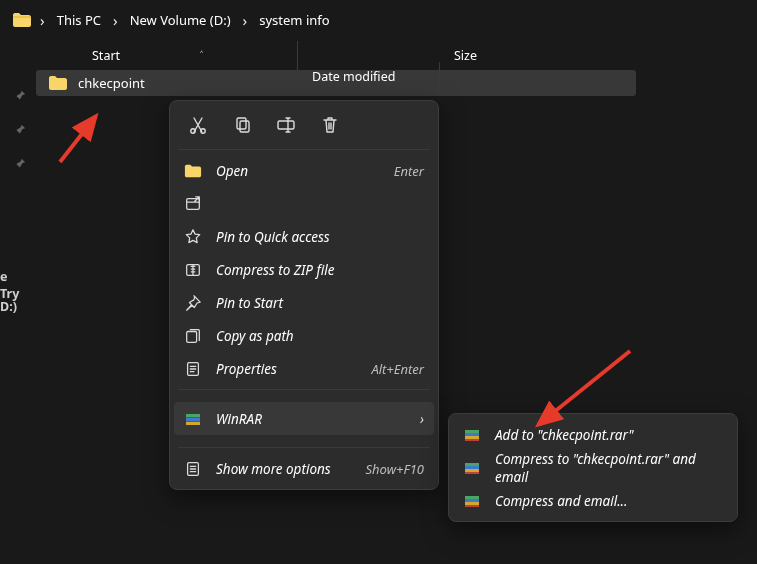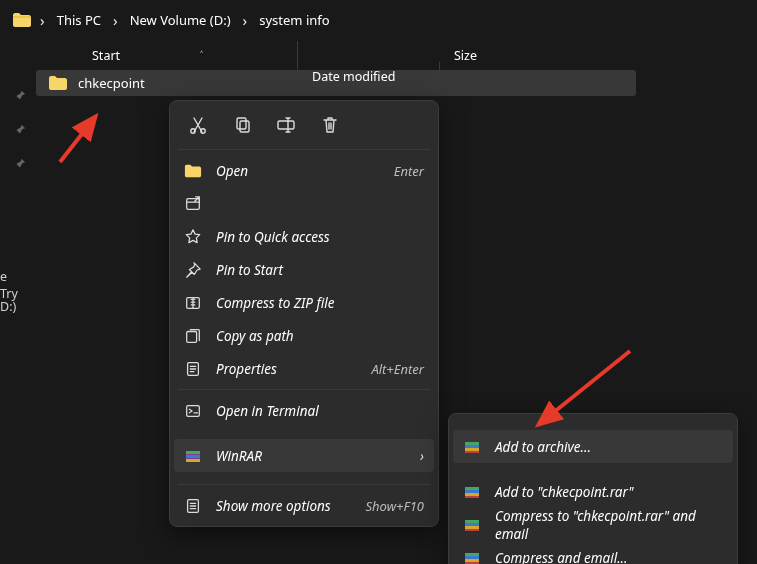--- a/index.html
+++ b/index.html
@@ -55,21 +55,21 @@
   .fcell{padding-left:12px;}
   .fcell.name{flex:0 0 262px;display:flex;align-items:center;gap:10px;}
   .fcell.date{flex:0 0 142px;}
   .fcell.type{flex:0 0 142px;}
   .fcell.size{flex:1;}
   
   .gutter{
     position:absolute;left:0;top:88px;display:flex;flex-direction:column;
     gap:16px;padding-left:12px;color:var(--pin);
   }
-  .gutter-label{position:absolute;left:0;color:var(--text-dim);font-size:12.5px;}
+  .gutter-label{position:absolute;left:0;color:var(--text-dim);font-size:12.5px;font-weight:bold;}
   
   .menu{
     position:absolute;background:var(--menu);border:1px solid var(--menu-border);
     border-radius:8px;box-shadow:0 8px 24px rgba(0,0,0,.5);
     padding:4px 0;color:var(--text);font-size:13.5px;
   }
   .menu.primary{left:169px;top:100px;width:270px;}
   .menu.sub{left:448px;top:413px;width:290px;}
   .mi{
     display:flex;align-items:center;height:33px;padding:0 14px;gap:14px;
@@ -211,68 +211,59 @@
       <svg viewBox="0 0 20 20">
           <path class="st" d="M10 2l2.3 4.8 5.2.6-3.8 3.6.9 5.2L10 13.8l-4.6 2.4.9-5.2L2.5 7.4l5.2-.6L10 2z"></path>
         </svg>
     </span>
     <span class="lbl">Pin to Quick access</span>
   </div>
 
   <div class="mi">
     <span class="ic">
       <svg viewBox="0 0 20 20">
-          <path class="st" d="M11 2l7 7-3.5 1-3 5-2.5-2.5L3 18l5.5-6L6 9.5l5-3 1-3.5z"></path>
-        </svg>
-    </span>
-    <span class="lbl">Pin to Start</span>
-  </div>
-
-  <div class="mi">
-    <span class="ic">
-      <svg viewBox="0 0 20 20">
           <rect class="st" x="3" y="4" width="14" height="12" rx="1.5"></rect>
           <path class="st" d="M10 4v12M8 6h4M8 9h4M8 12h4"></path>
         </svg>
     </span>
     <span class="lbl">Compress to ZIP file</span>
   </div>
 
   <div class="mi">
     <span class="ic">
       <svg viewBox="0 0 20 20">
+          <path class="st" d="M11 2l7 7-3.5 1-3 5-2.5-2.5L3 18l5.5-6L6 9.5l5-3 1-3.5z"></path>
+        </svg>
+    </span>
+    <span class="lbl">Pin to Start</span>
+  </div>
+
+  <div class="mi">
+    <span class="ic">
+      <svg viewBox="0 0 20 20">
           <rect class="st" x="3" y="5" width="11" height="12" rx="1.5"></rect>
           <path class="st" d="M7 3h9c1 0 1 1 1 1v11"></path>
         </svg>
     </span>
     <span class="lbl">Copy as path</span>
   </div>
 
   <div class="mi">
     <span class="ic">
       <svg viewBox="0 0 20 20">
           <rect class="st" x="4" y="3" width="12" height="14" rx="1.5"></rect>
           <path class="st" d="M7 7h6M7 10h6M7 13h4"></path>
         </svg>
     </span>
     <span class="lbl">Properties</span>
     <span class="sc">Alt+Enter</span>
   </div>
 
   <div class="sep"></div>
 
-  <div class="mi">
-    <span class="ic">
-      <svg viewBox="0 0 20 20">
-          <rect class="st" x="3" y="4" width="14" height="12" rx="1.5"></rect>
-          <path class="st" d="M6 8l3 2-3 2M11 12h4"></path>
-        </svg>
-    </span>
-    <span class="lbl">Open in Terminal</span>
-  </div>
 
   <div class="mi hover">
     <span class="ic">
       <svg viewBox="0 0 18 18" width="18" height="18">
         <rect x="2" y="4" width="14" height="11" fill="#7a3e8f"></rect>
         <rect x="2" y="4" width="14" height="3" fill="#4aa564"></rect>
         <rect x="2" y="8" width="14" height="3" fill="#3a7ad1"></rect>
         <rect x="2" y="12" width="14" height="3" fill="#d6a62a"></rect>
       </svg>
     </span>
@@ -288,31 +279,20 @@
           <rect class="st" x="4" y="3" width="12" height="14" rx="1.5"></rect>
           <path class="st" d="M7 7h6M7 10h6M7 13h6"></path>
         </svg>
     </span>
     <span class="lbl">Show more options</span>
     <span class="sc">Show+F10</span>
   </div>
 </div>
 
 <div class="menu sub">
-  <div class="mi hover">
-    <span class="ic">
-      <svg viewBox="0 0 18 18" width="18" height="18">
-          <rect x="2" y="4" width="14" height="3" fill="#4aa564"></rect>
-          <rect x="2" y="7" width="14" height="3" fill="#3a7ad1"></rect>
-          <rect x="2" y="10" width="14" height="3" fill="#d6a62a"></rect>
-          <rect x="2" y="13" width="14" height="2" fill="#c04040"></rect>
-        </svg>
-    </span>
-    <span class="lbl">Add to archive...</span>
-  </div>
   <div class="mi">
     <span class="ic">
       <svg viewBox="0 0 18 18" width="18" height="18">
           <rect x="2" y="4" width="14" height="3" fill="#4aa564"></rect>
           <rect x="2" y="7" width="14" height="3" fill="#3a7ad1"></rect>
           <rect x="2" y="10" width="14" height="3" fill="#d6a62a"></rect>
           <rect x="2" y="13" width="14" height="2" fill="#c04040"></rect>
         </svg>
     </span>
     <span class="lbl">Add to "chkecpoint.rar"</span>

